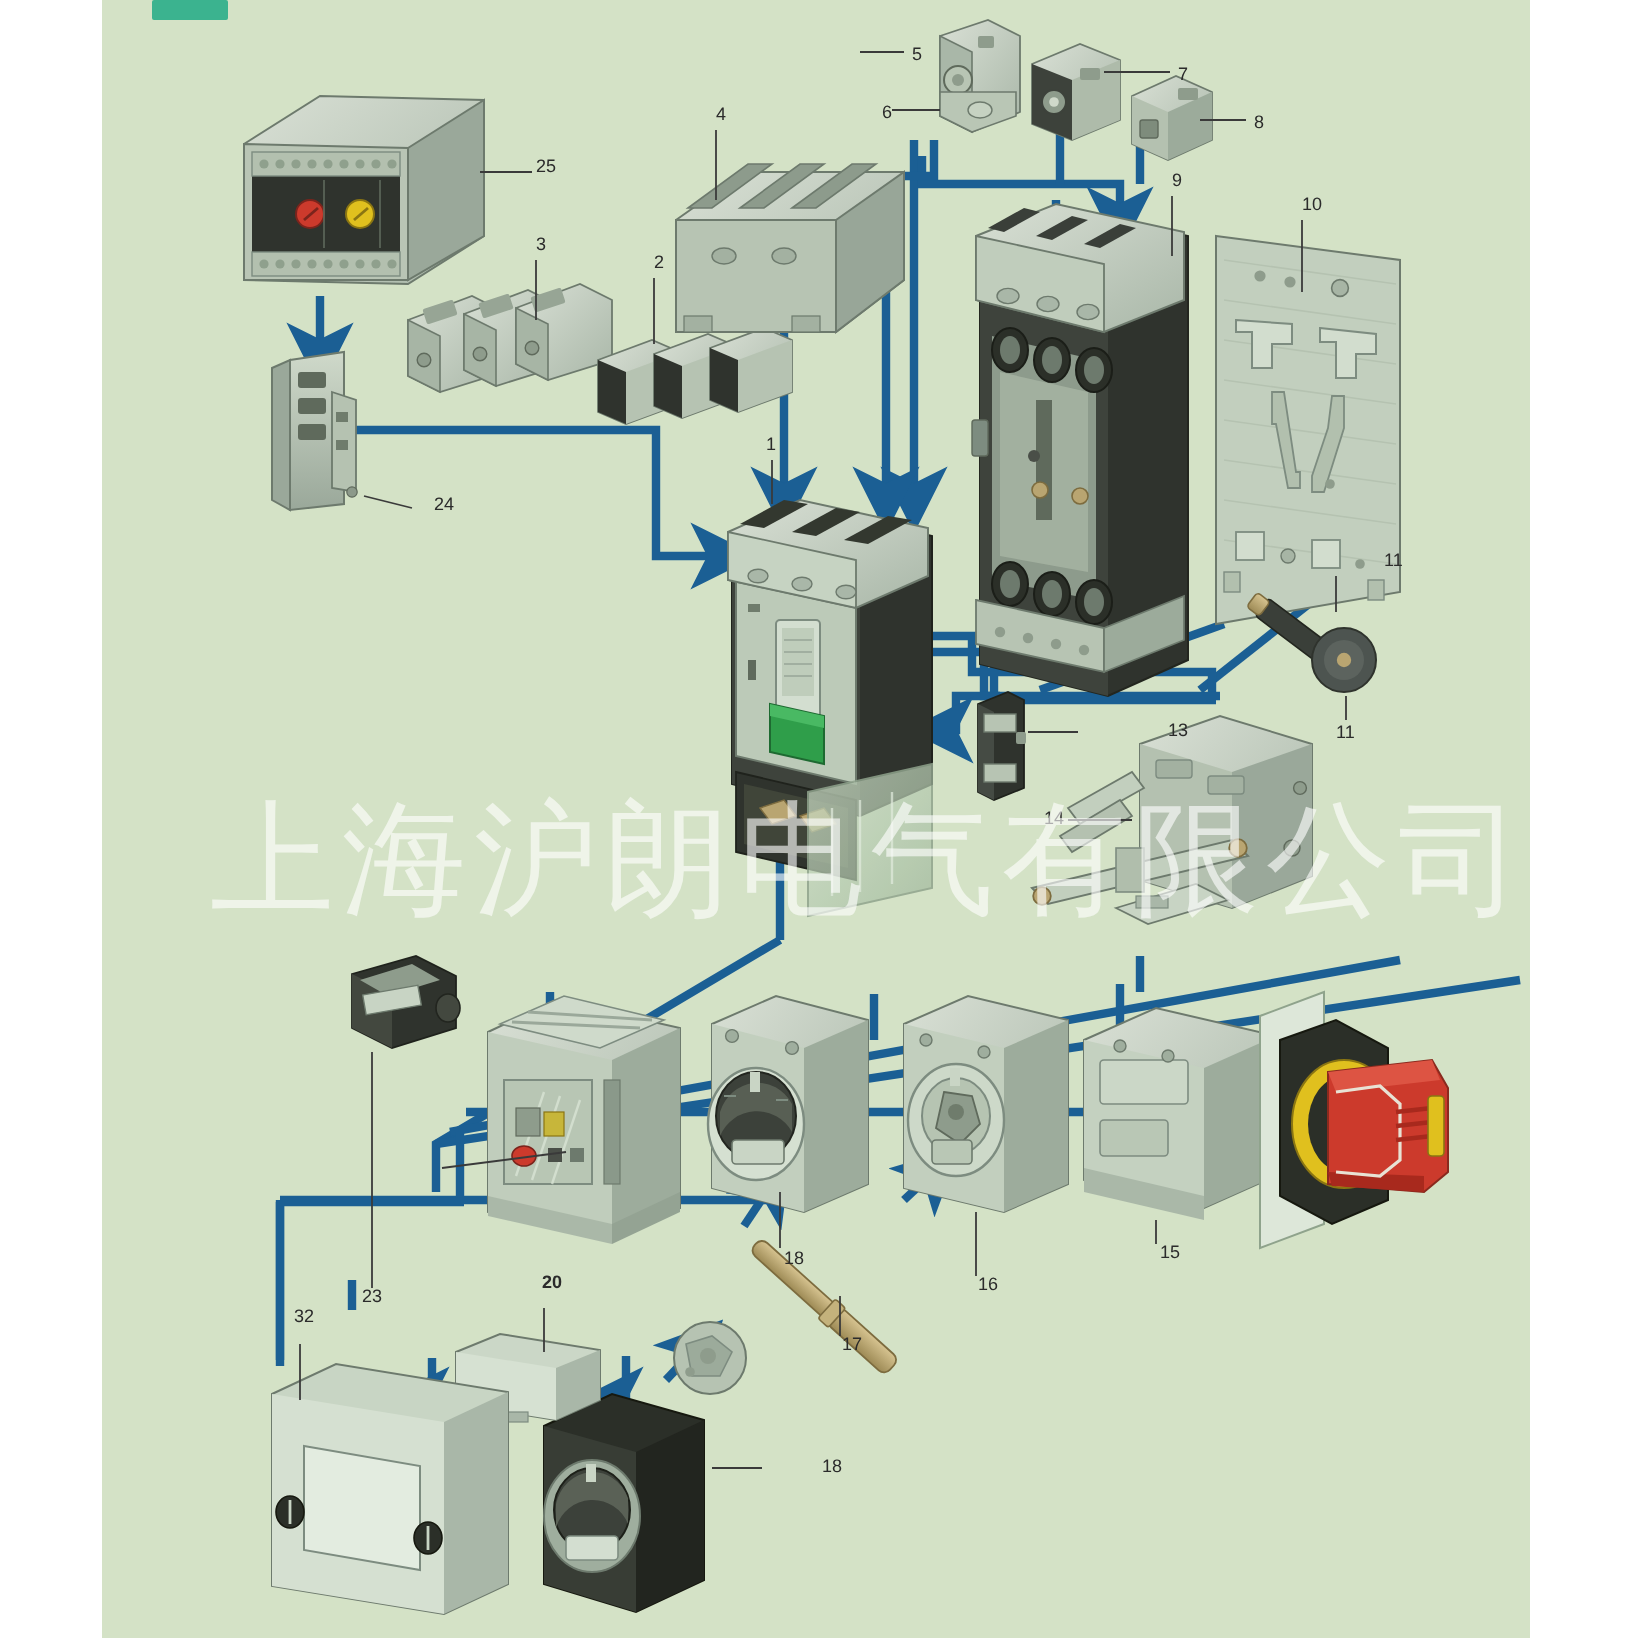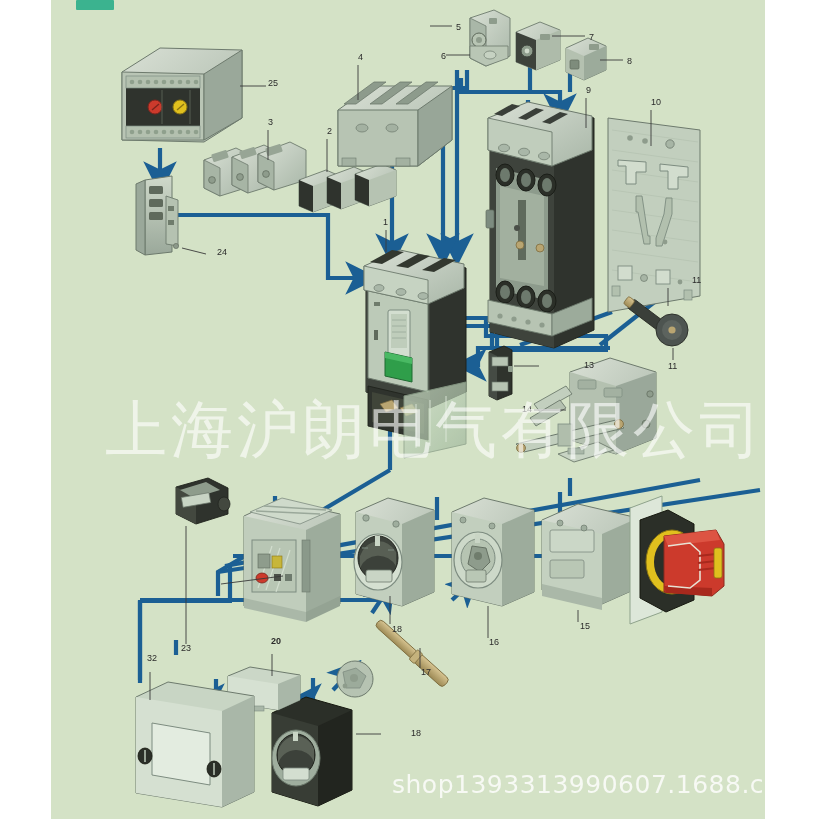--- a/index.html
+++ b/index.html
@@ -633,15 +633,14 @@
     <span class="lbl" style="left:385px;top:729px;margin-left:26px;">18</span>
     <span class="lbl" style="left:392px;top:625px;">18</span>
     <span class="lbl" style="left:271px;top:637px;font-weight:bold;">20</span>
     <span class="lbl" style="left:147px;top:654px;">32</span>
     <span class="lbl" style="left:181px;top:644px;">23</span>
     <span class="lbl" style="left:205px;top:248px;padding-left:12px;">24</span>
     <span class="lbl" style="left:268px;top:79px;">25</span>
   </div>
 
   <div class="wm-cn">上海沪朗电气有限公司</div>
-  <div class="wm-url">shop1393313990607.1688.com</div>
 
 </div>
 
 </body></html>

